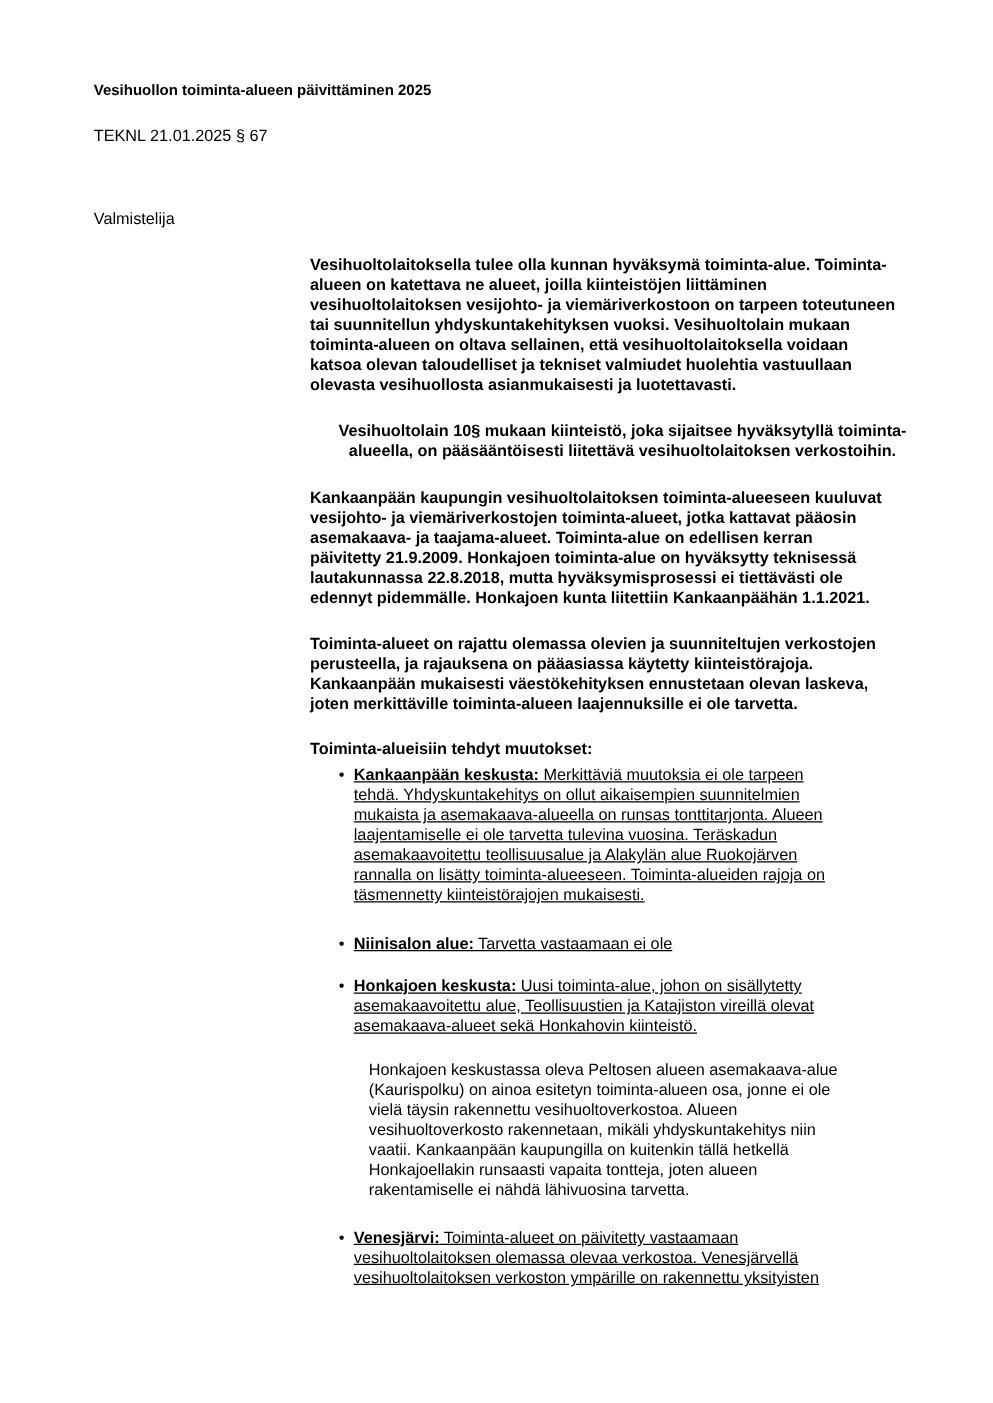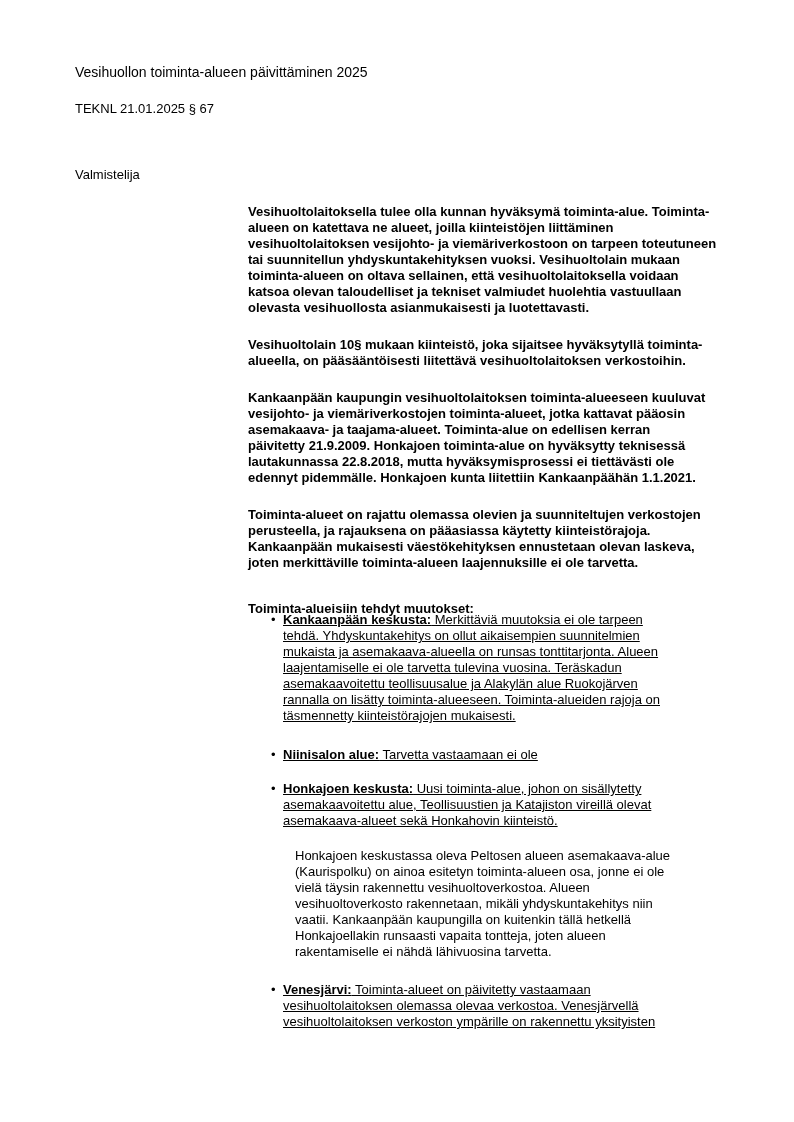--- a/index.html
+++ b/index.html
@@ -15,22 +15,22 @@
     font-family: "Liberation Sans", sans-serif;
     font-size: 13px;
     line-height: 16px;
     color: #000000;
     overflow: hidden;
   }
   .doc-title {
     position: absolute;
     left: 75px;
     top: 64px;
-    font-size: 14px;
-    font-weight: normal;
+    font-size: 12px;
+    font-weight: bold;
     white-space: nowrap;
   }
   .case-ref {
     position: absolute;
     left: 75px;
     top: 101px;
     white-space: nowrap;
   }
   .preparer {
     position: absolute;
@@ -39,24 +39,24 @@
     white-space: nowrap;
   }
   .para {
     position: absolute;
     left: 248px;
     width: 500px;
     white-space: pre-line;
     font-weight: bold;
   }
   .p1 { top: 204px; }
-  .p2 { top: 337px; }
+  .p2 { top: 337px; text-align: center; }
   .p3 { top: 390px; }
   .p4 { top: 507px; }
-  .intro { top: 591px; margin-top: 10px; }
+  .intro { top: 591px; }
   .bullet {
     position: absolute;
     left: 271px;
     width: 477px;
   }
   .b1 { top: 612px; }
   .b2 { top: 747px; }
   .b3 { top: 781px; }
   .b4 { top: 982px; }
   .bullet .marker {

